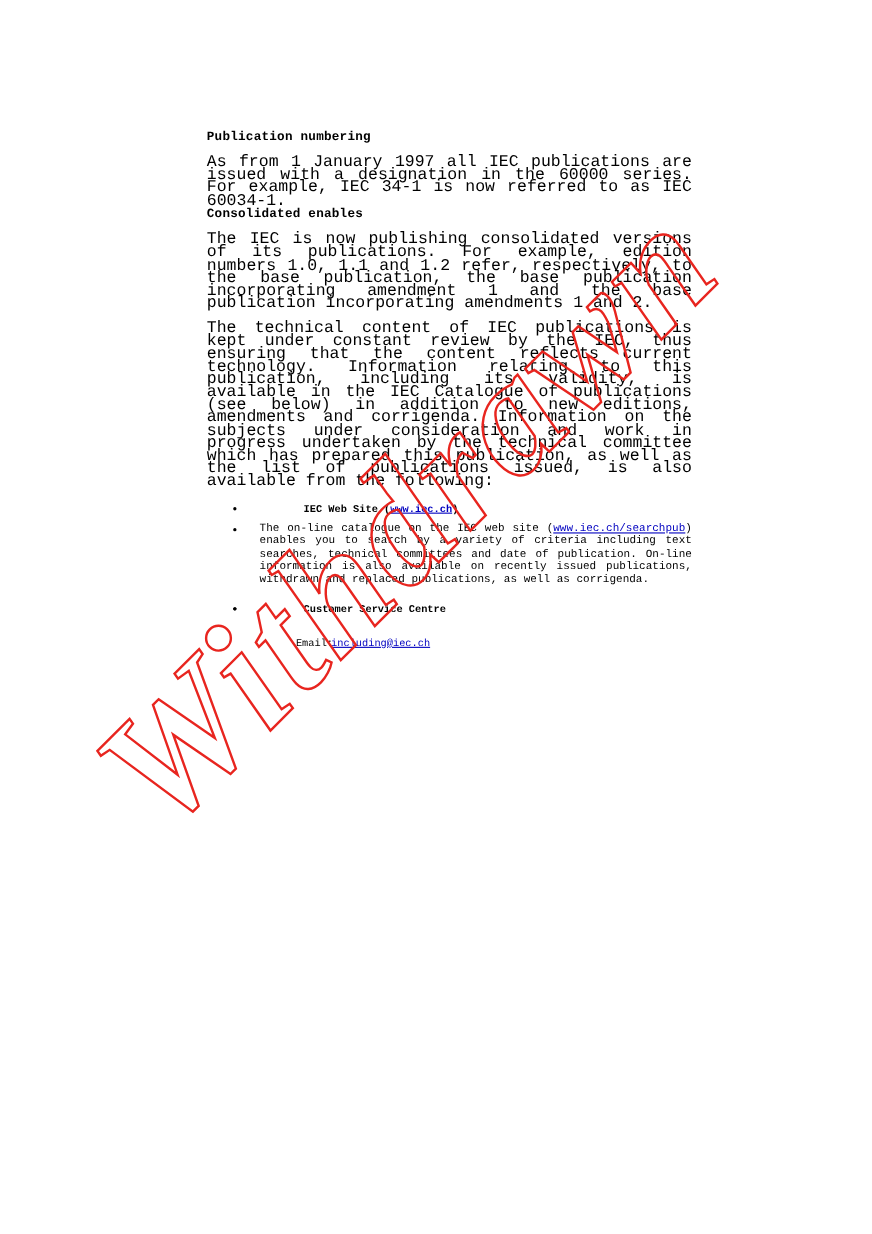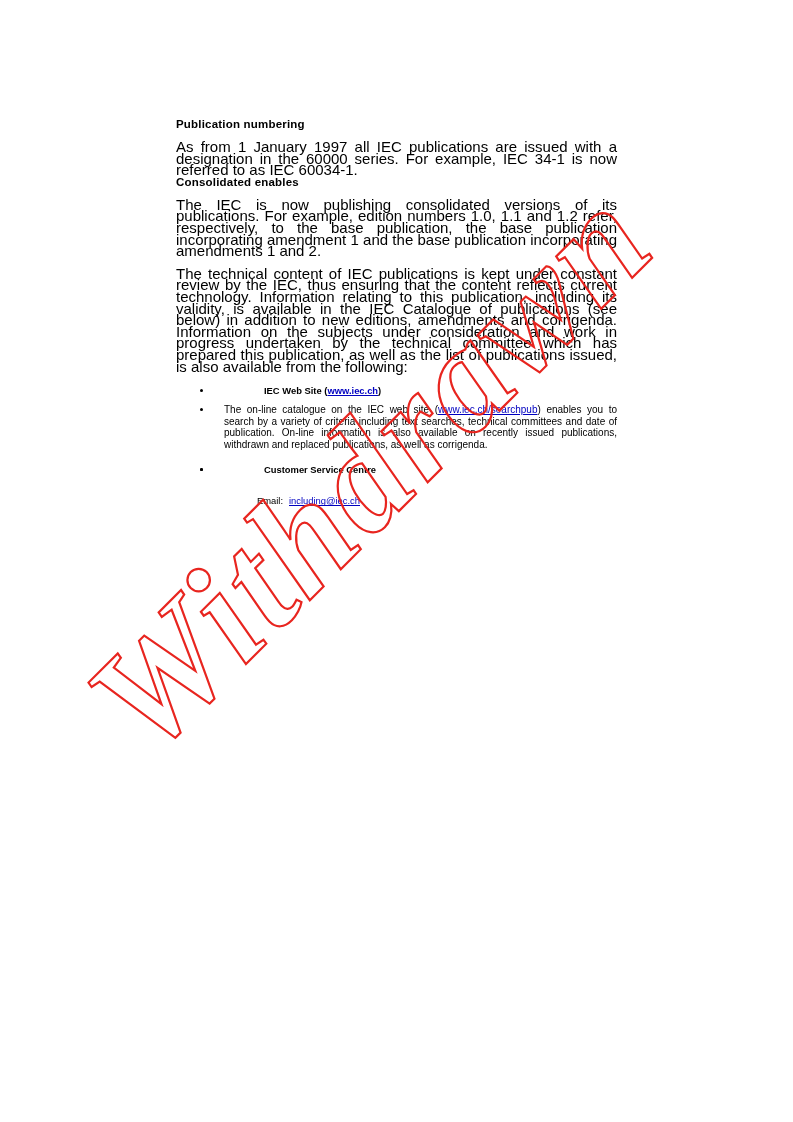--- a/index.html
+++ b/index.html
@@ -16,23 +16,24 @@
     overflow: hidden;
   }
   .page {
     position: absolute;
     left: 0; top: 0;
     width: 793px;
     height: 1122px;
   }
   .content {
     position: absolute;
-    left: 176px;
+    left: 188px;
     top: 118px;
     width: 441px;
+    font-family: Liberation Mono, monospace;
   }
   h2.section-title {
     font-size: 11.5px;
     font-weight: bold;
     margin: 0 0 0 0;
     letter-spacing: 0.2px;
   }
   .para {
     font-size: 15px;
     line-height: 11.6px;

